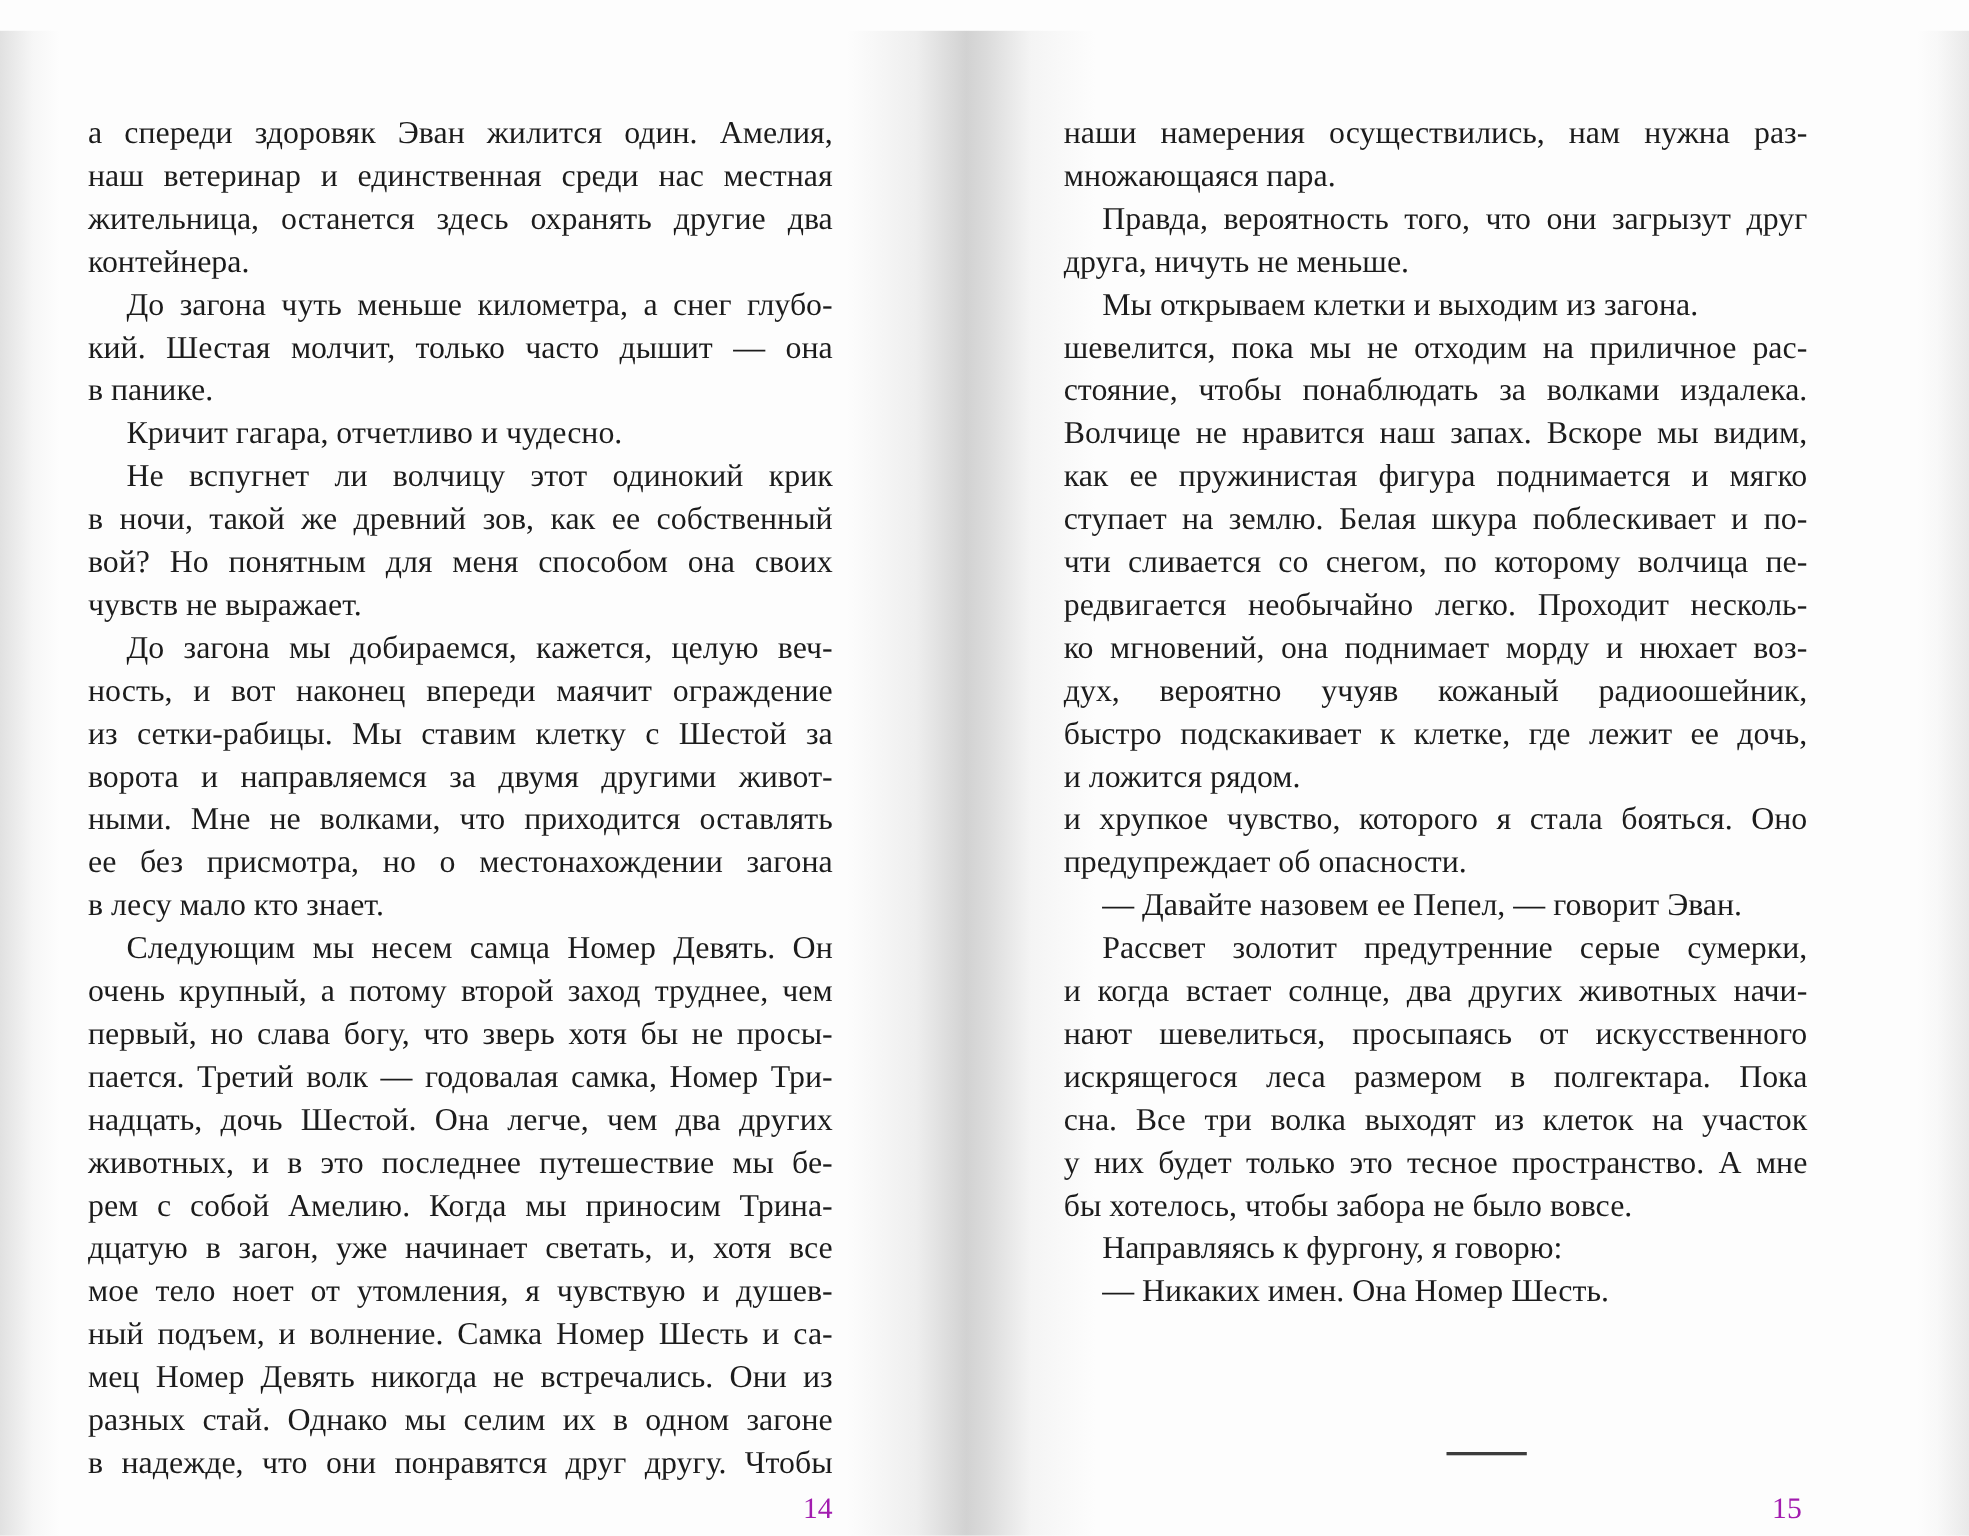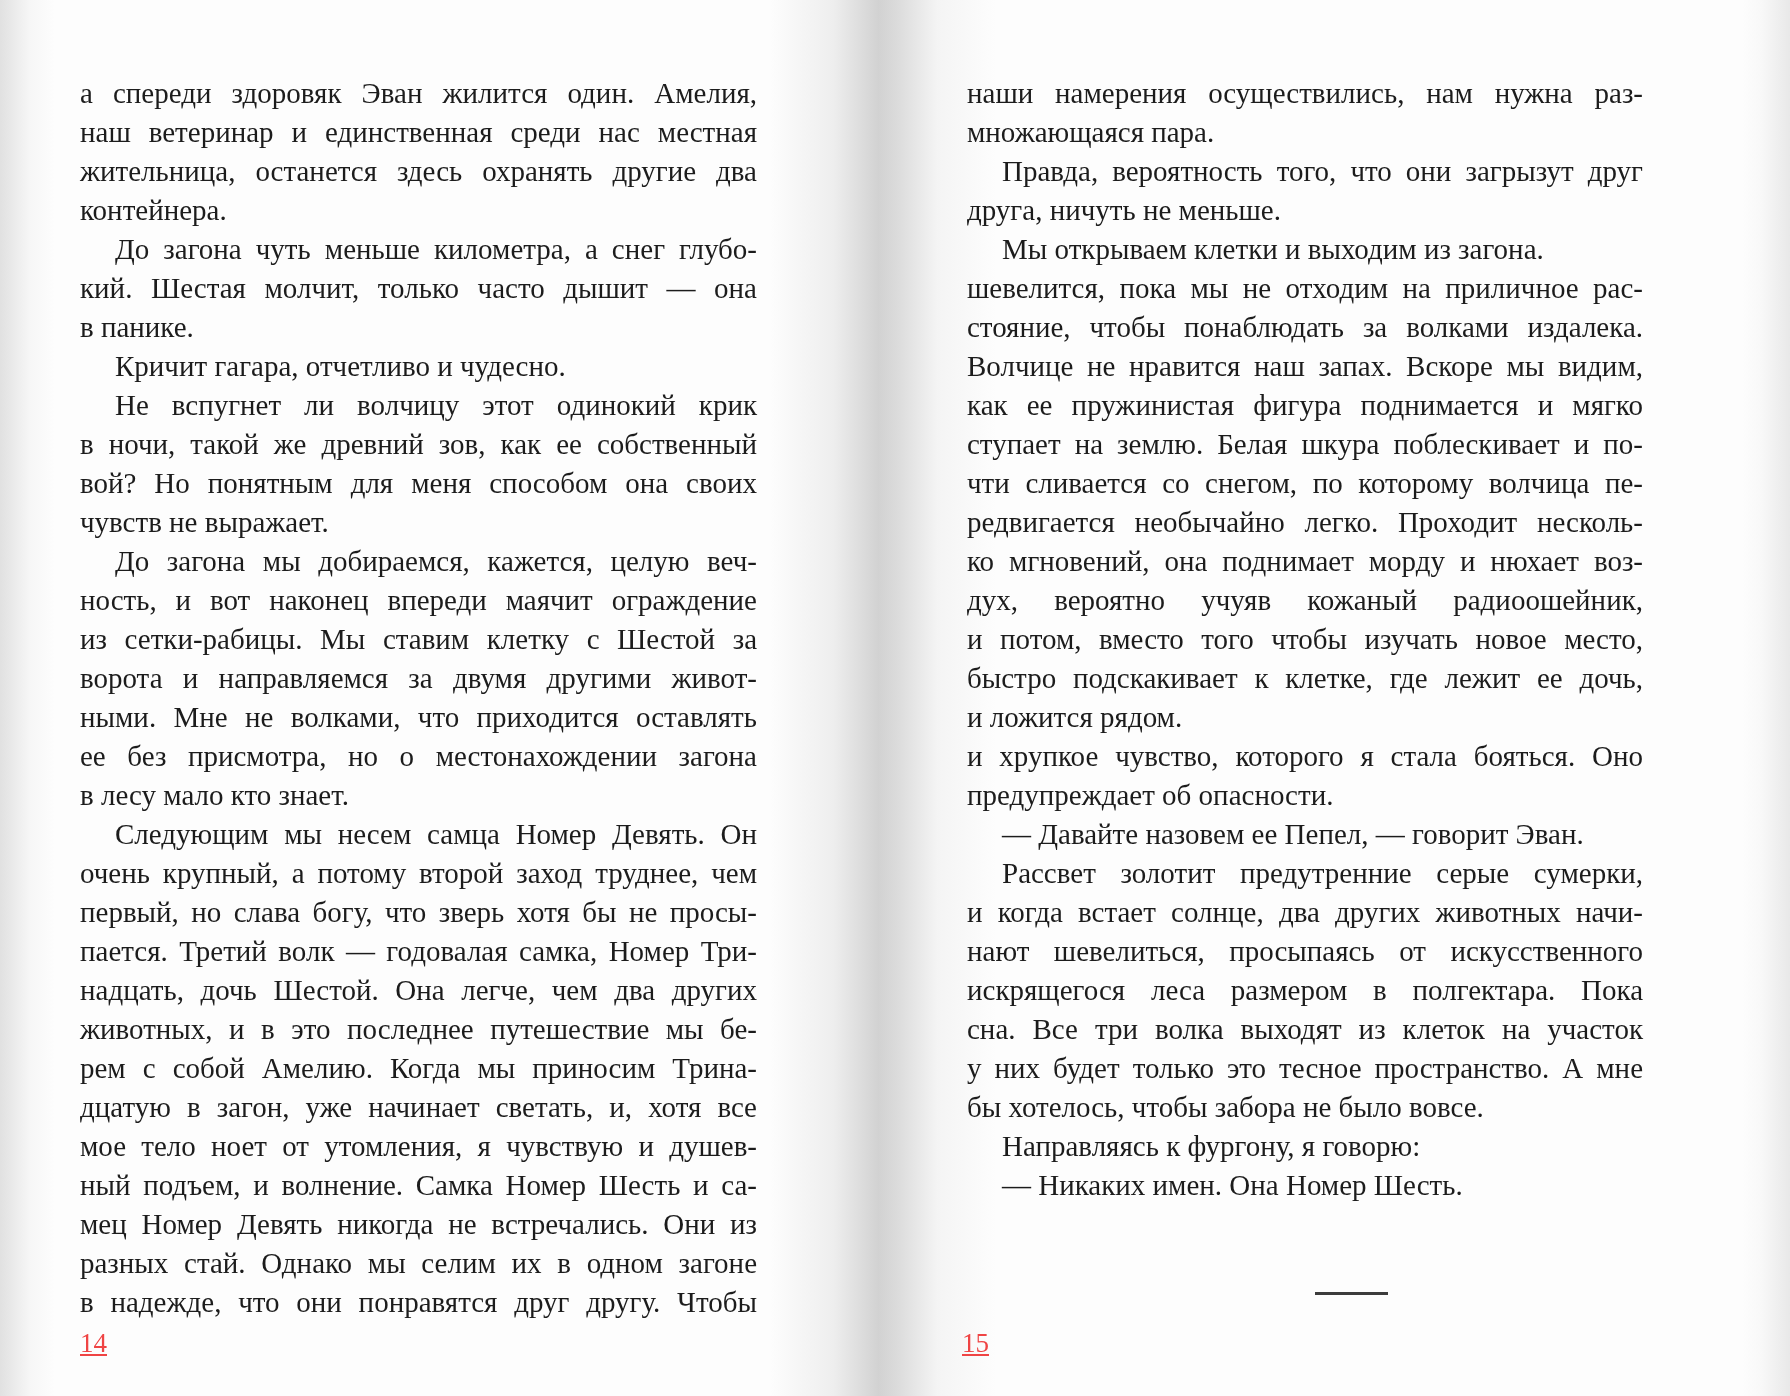--- a/index.html
+++ b/index.html
@@ -5,21 +5,21 @@
   html, body { margin: 0; padding: 0; }
   body {
     width: 1790px;
     height: 1396px;
     position: relative;
     overflow: hidden;
     background: #fdfdfd;
     font-family: "Liberation Serif", "DejaVu Serif", serif;
   }
 
-  .spread { position: absolute; inset: 0; }
+  .spread { position: absolute; inset: 0; margin-top: 28px; }
 
   
   .edge-shadow { position: absolute; top: 0; height: 100%; pointer-events: none; }
   .edge-shadow.left-edge {
     left: 0; width: 55px;
     background: linear-gradient(90deg, rgba(140,140,140,0.25), rgba(160,160,160,0.07) 55%, rgba(160,160,160,0));
   }
   .edge-shadow.right-edge {
     right: 0; width: 48px;
     background: linear-gradient(270deg, rgba(150,150,150,0.20), rgba(160,160,160,0.05) 60%, rgba(160,160,160,0));
@@ -49,23 +49,22 @@
     white-space: nowrap;
     text-align: justify;
     text-align-last: justify;
   }
   .line.para-end { text-align-last: left; }
   .line.indent { text-indent: 35px; }
 
   
   .folio {
     position: absolute; top: 1328px;
-    font-size: 27px; color: #ef4444;
-    text-align: left;
-    text-decoration: underline;
+    font-size: 27px; color: #a21caf;
+    text-align: right;
   }
   .left-folio  { left: 80px;   width: 677px; }
   .right-folio { left: 962px; width: 676px; }
 
   
   .scene-break {
     position: absolute;
     left: 1315px; top: 1292px;
     width: 73px; height: 3px;
     background: #3c3c3c;
@@ -125,21 +124,20 @@
       <div class="line indent para-end">Мы открываем клетки и выходим из загона.</div>
       <div class="line">шевелится, пока мы не отходим на приличное рас-</div>
       <div class="line">стояние, чтобы понаблюдать за волками издалека.</div>
       <div class="line">Волчице не нравится наш запах. Вскоре мы видим,</div>
       <div class="line">как ее пружинистая фигура поднимается и мягко</div>
       <div class="line">ступает на землю. Белая шкура поблескивает и по-</div>
       <div class="line">чти сливается со снегом, по которому волчица пе-</div>
       <div class="line">редвигается необычайно легко. Проходит несколь-</div>
       <div class="line">ко мгновений, она поднимает морду и нюхает воз-</div>
       <div class="line">дух, вероятно учуяв кожаный радиоошейник,</div>
-      <div class="line">и потом, вместо того чтобы изучать новое место,</div>
       <div class="line">быстро подскакивает к клетке, где лежит ее дочь,</div>
       <div class="line para-end">и ложится рядом.</div>
       <div class="line">и хрупкое чувство, которого я стала бояться. Оно</div>
       <div class="line para-end">предупреждает об опасности.</div>
       <div class="line indent para-end">— Давайте назовем ее Пепел, — говорит Эван.</div>
       <div class="line indent">Рассвет золотит предутренние серые сумерки,</div>
       <div class="line">и когда встает солнце, два других животных начи-</div>
       <div class="line">нают шевелиться, просыпаясь от искусственного</div>
       <div class="line">искрящегося леса размером в полгектара. Пока</div>
       <div class="line">сна. Все три волка выходят из клеток на участок</div>

